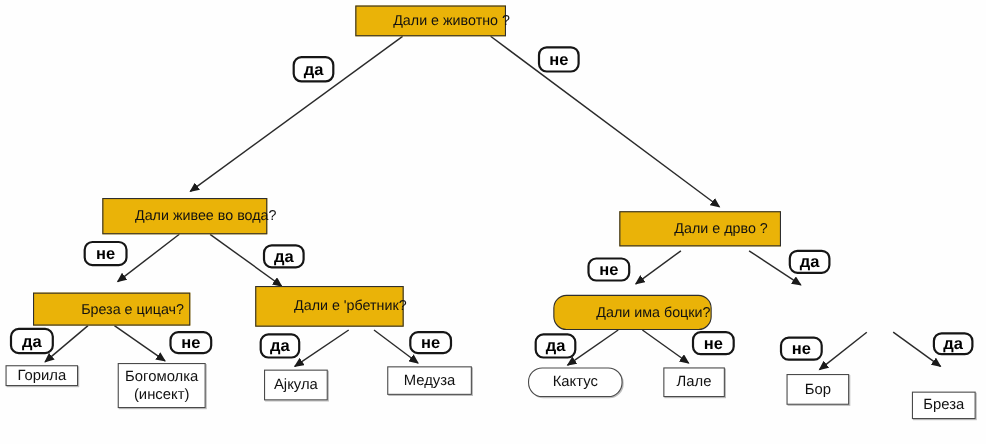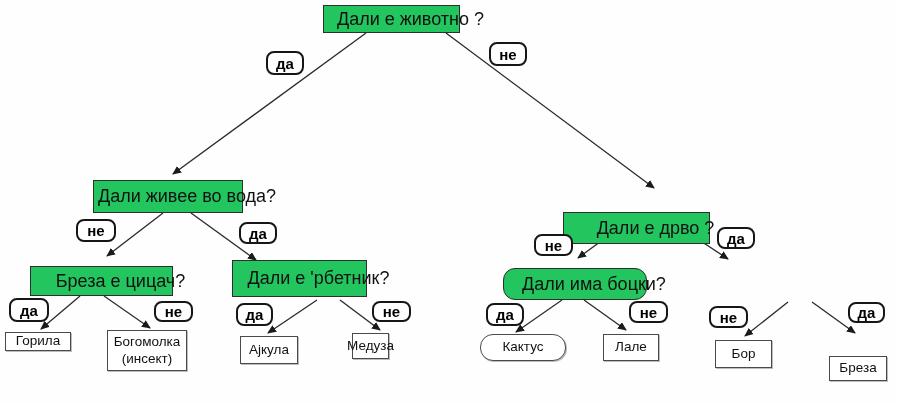--- a/index.html
+++ b/index.html
@@ -17,23 +17,23 @@
   }
   .arrow-layer {
     position: absolute;
     left: 0; top: 0;
     width: 897px; height: 404px;
   }
   .qbox {
     position: absolute;
     box-sizing: border-box;
     border: 1.5px solid #2e2e2e;
-    background: #22c55e;
+    background: #eab308;
     color: #111;
-    font-size: 18px;
+    font-size: 13px;
     display: flex;
     align-items: center;
     justify-content: center;
     text-align: center;
     line-height: 1.15;
     white-space: nowrap;
     padding-left: 38px;
   }
   .leaf {
     position: absolute;
@@ -89,21 +89,21 @@
       <line x1="681" y1="228" x2="728" y2="259" marker-end="url(#ah)"></line>
       <line x1="562" y1="300" x2="516" y2="332" marker-end="url(#ah)"></line>
       <line x1="584" y1="300" x2="626" y2="330" marker-end="url(#ah)"></line>
       <line x1="788" y1="302" x2="745" y2="336" marker-end="url(#ah)"></line>
       <line x1="812" y1="302" x2="855" y2="333" marker-end="url(#ah)"></line>
     </g>
   </svg>
 
   <div class="qbox" style="left:323px; top:5px;  width:137px; height:28px;">Дали е животно ?</div>
   <div class="qbox" style="left:93px;  top:180px; width:150px; height:33px;">Дали живее во вода?</div>
-  <div class="qbox" style="left:563px; top:212px; width:147px; height:32px;">Дали е дрво ?</div>
+  <div class="qbox" style="left:563px; top:192px; width:147px; height:32px;">Дали е дрво ?</div>
   <div class="qbox" style="left:30px;  top:266px; width:143px; height:30px;">Бреза е цицач?</div>
   <div class="qbox" style="left:232px; top:260px; width:135px; height:37px;">Дали е 'рбетник?</div>
   <div class="qbox" style="left:503px; top:268px; width:144px; height:32px;border-radius:12px;">Дали има боцки?</div>
 
   <div class="elabel" style="left:266px; top:51px;  width:38px; height:24px;">да</div>
   <div class="elabel" style="left:489px; top:42px;  width:38px; height:24px;">не</div>
 
   <div class="elabel" style="left:76px;  top:219px; width:40px; height:23px;">не</div>
   <div class="elabel" style="left:239px; top:222px; width:38px; height:22px;">да</div>
 
@@ -118,19 +118,19 @@
 
   <div class="elabel" style="left:486px; top:303px; width:38px; height:23px;">да</div>
   <div class="elabel" style="left:629px; top:301px; width:39px; height:22px;">не</div>
 
   <div class="elabel" style="left:709px; top:306px; width:39px; height:22px;">не</div>
   <div class="elabel" style="left:848px; top:302px; width:37px; height:21px;">да</div>
 
   <div class="leaf" style="left:5px;   top:332px; width:66px; height:19px;">Горила</div>
   <div class="leaf" style="left:107px; top:330px; width:80px; height:41px;">Богомолка (инсект)</div>
   <div class="leaf" style="left:240px; top:336px; width:58px; height:28px;">Ајкула</div>
-  <div class="leaf" style="left:352px; top:333px; width:37px; height:26px;text-align:center;">Медуза</div>
+  <div class="leaf" style="left:352px; top:333px; width:77px; height:26px;text-align:center;">Медуза</div>
   <div class="leaf" style="left:480px; top:334px; width:86px; height:27px;border-radius:13px;">Кактус</div>
   <div class="leaf" style="left:603px; top:334px; width:56px; height:27px;">Лале</div>
   <div class="leaf" style="left:715px; top:340px; width:57px; height:28px;">Бор</div>
   <div class="leaf" style="left:829px; top:356px; width:58px; height:25px;">Бреза</div>
 
 </div>
 
 </body></html>

